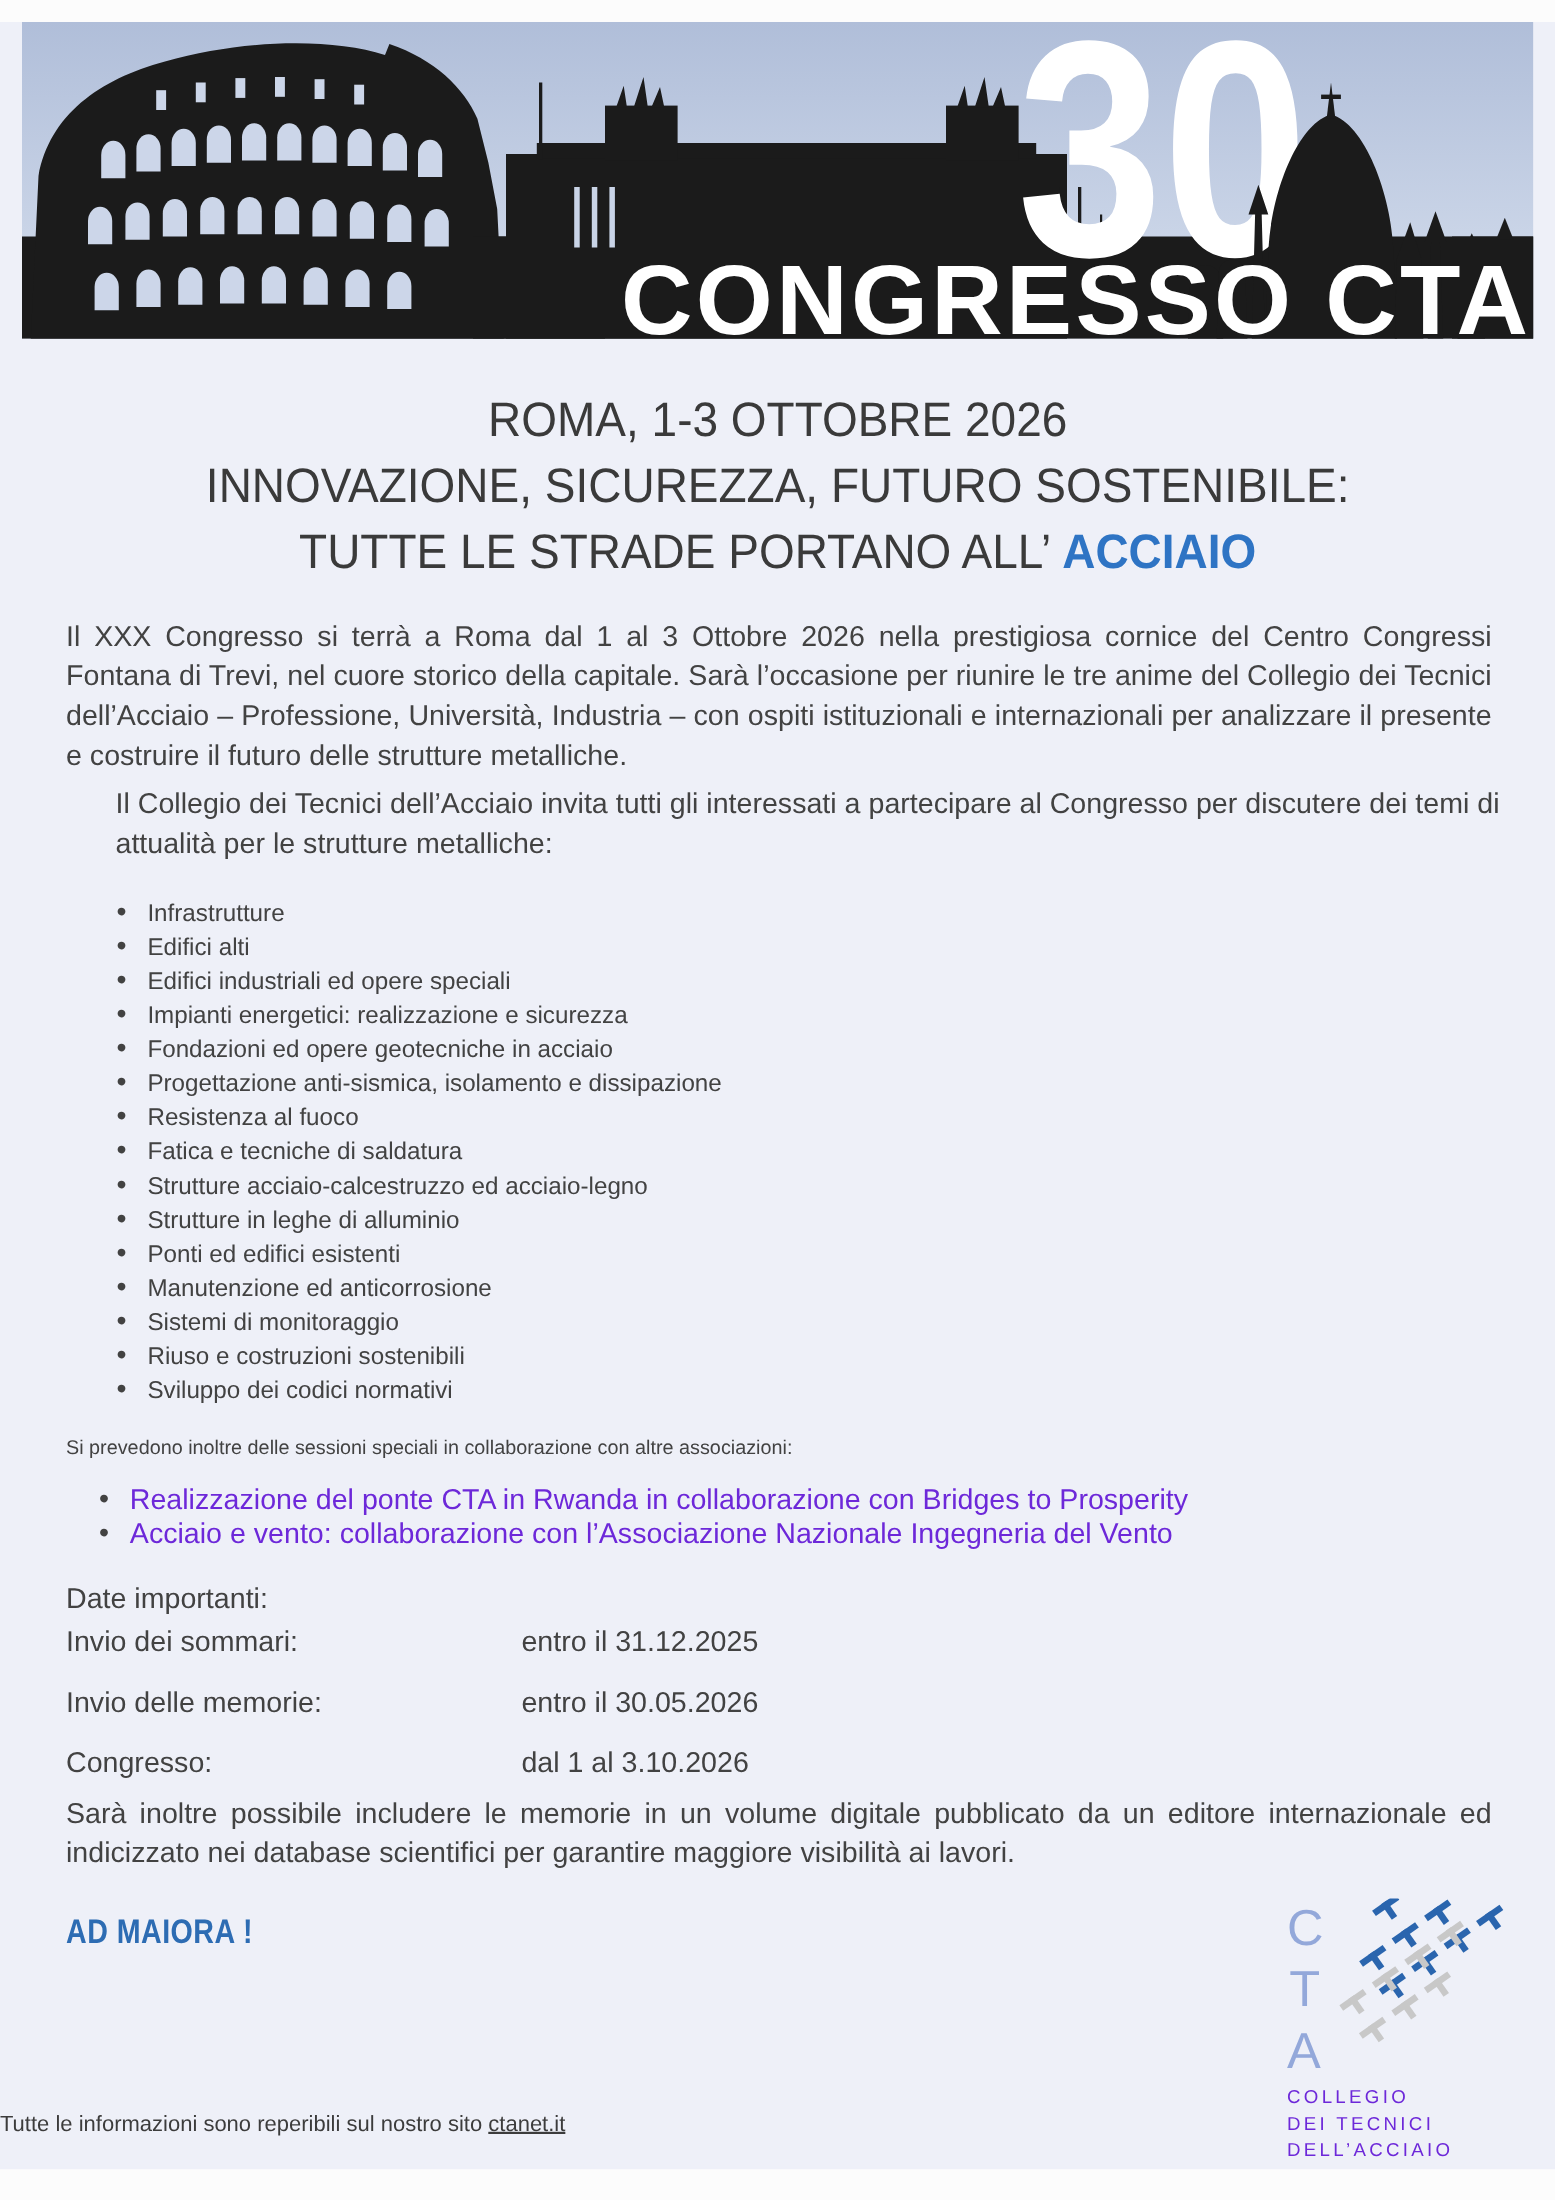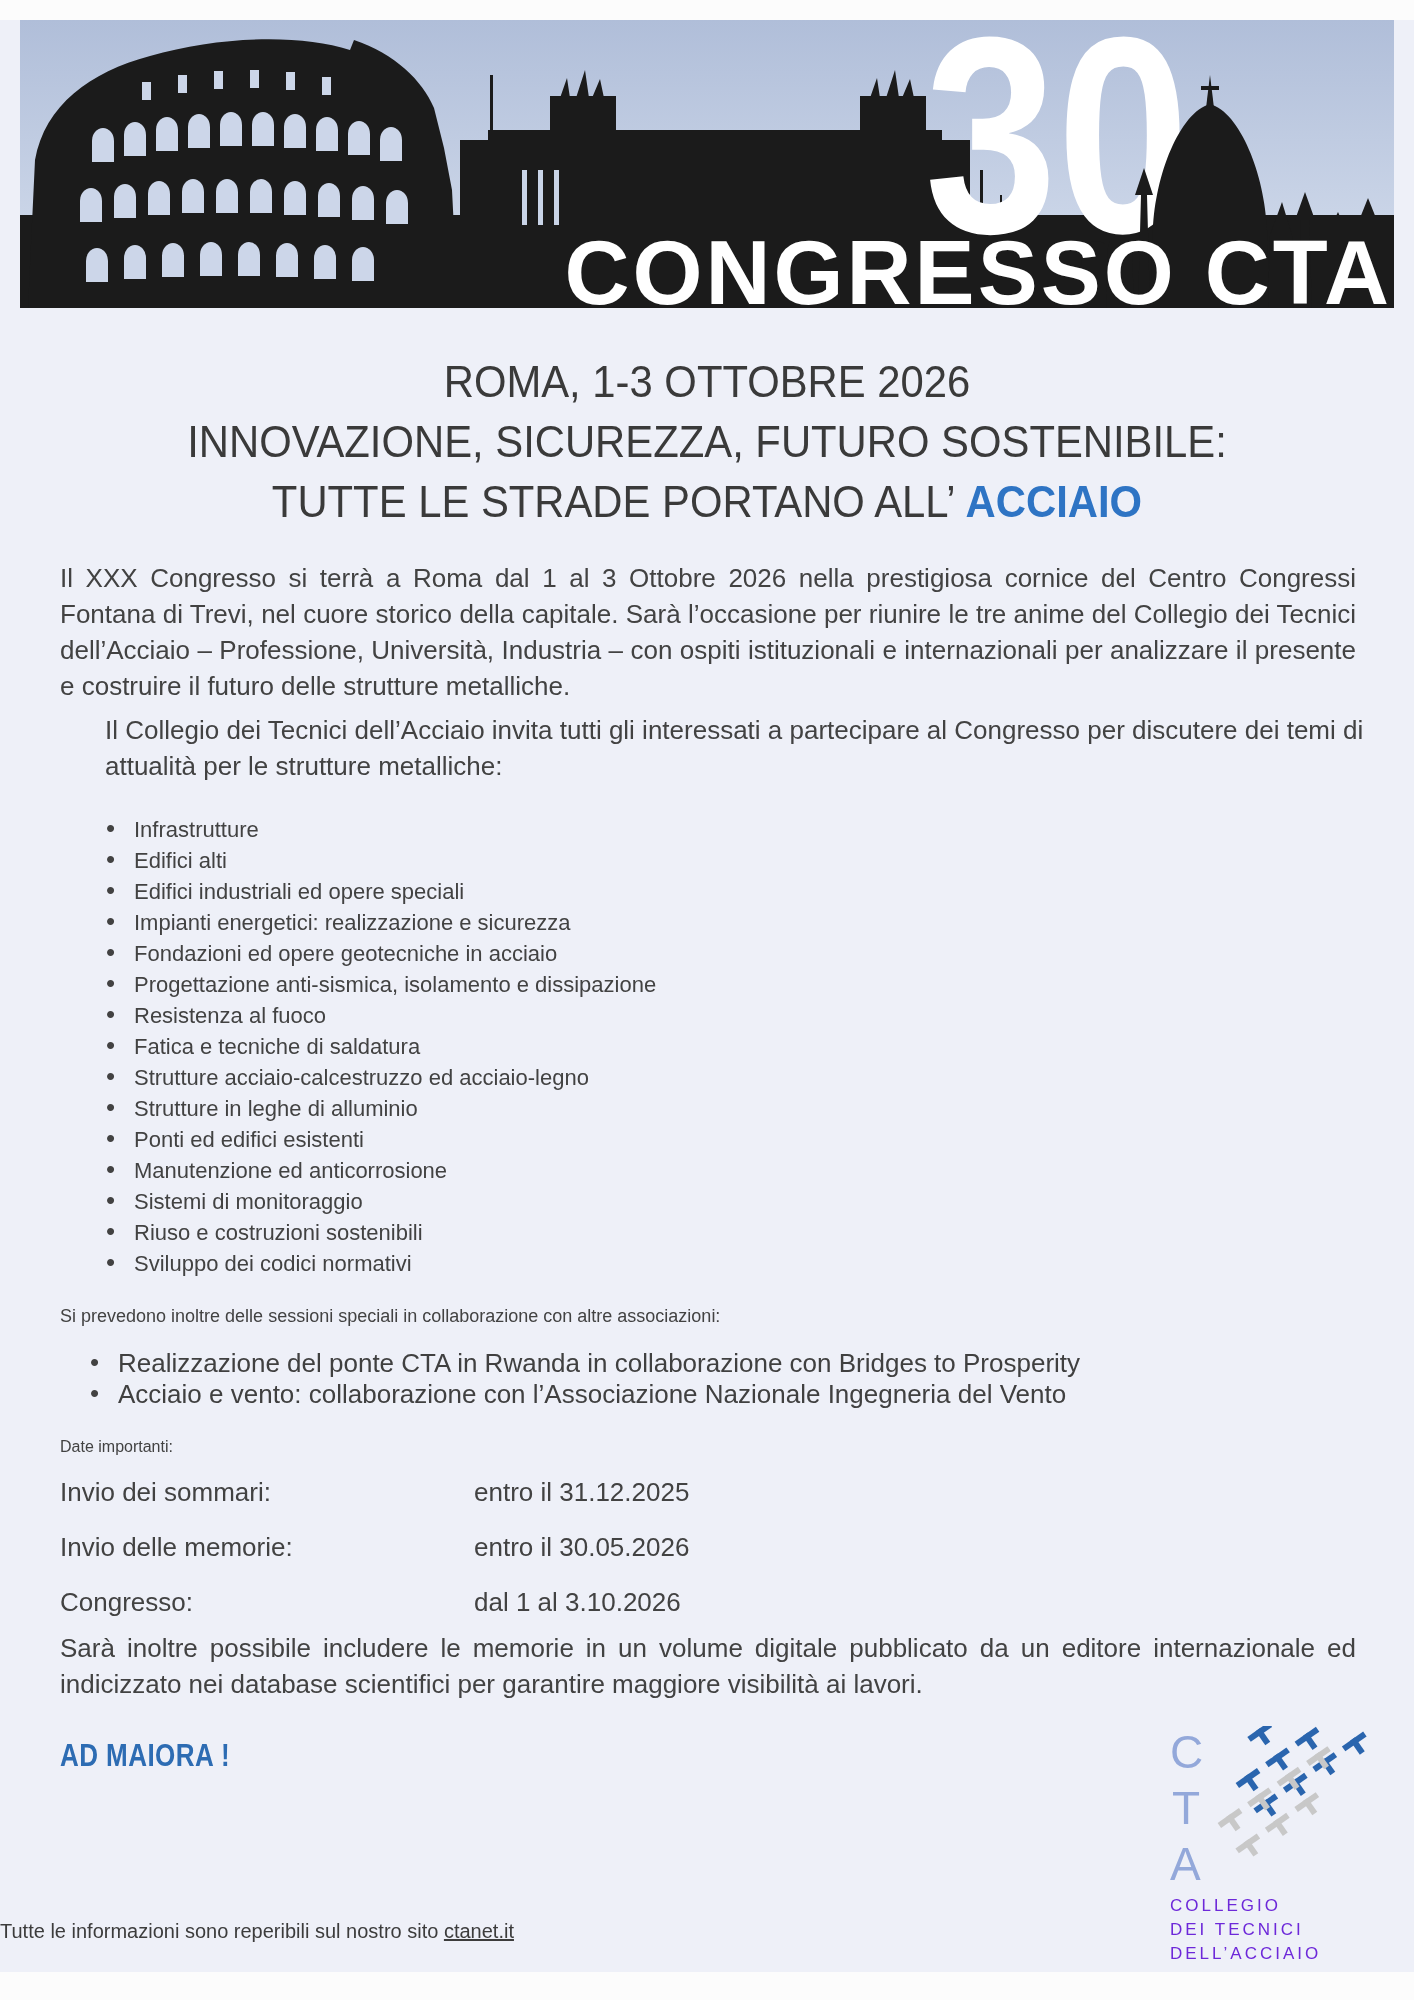--- a/index.html
+++ b/index.html
@@ -24,22 +24,22 @@
   .p1{top:560px;}
   .p2{top:712px; text-align:left;margin-left:45px;}
   .topics{position:absolute; left:88px; top:798px; margin:16px; padding:0; list-style:none;
           font-size:22px; line-height:31px; color:#424242;}
   .topics li, .spec-list li{position:relative; padding-left:30px;}
   .topics li::before, .spec-list li::before{
      content:"\2022"; position:absolute; left:2px; top:-1px; font-size:26px; color:#424242;}
   .special-intro{position:absolute; left:60px; top:1298px; width:1296px;
                  font-size:18px; line-height:36px; color:#424242;}
   .spec-list{position:absolute; left:88px; top:1348px; margin:0; padding:0; list-style:none;
-             font-size:26px; line-height:31px; color:#404040;}
-  .dates-heading{position:absolute; left:60px; top:1438px; font-size:16px; color:#424242;}
+             font-size:26px; line-height:31px; color:#6d28d9;}
+  .dates-heading{position:absolute; left:60px; top:1438px; font-size:26px; color:#424242;}
   .dates{position:absolute; left:60px; top:1474px; width:1296px; font-size:26px; color:#424242;}
   .date-row{display:flex; height:55px; align-items:flex-start; line-height:36px;}
   .date-label{width:414px; flex:0 0 414px;}
   .closing{top:1630px;}
   .motto{position:absolute; left:60px; top:1738px; font-size:31px; font-weight:bold;
          color:#2d6cb3; letter-spacing:0.5px; transform:scaleX(0.84); transform-origin:0 50%;}
   
   .logo{position:absolute; left:1148px; top:1726px; width:230px;}
   .logo-text{margin-top:2px; padding-left:22px; font-size:17px; letter-spacing:3px;
              line-height:24px; color:#6d28d9; white-space:nowrap;}

